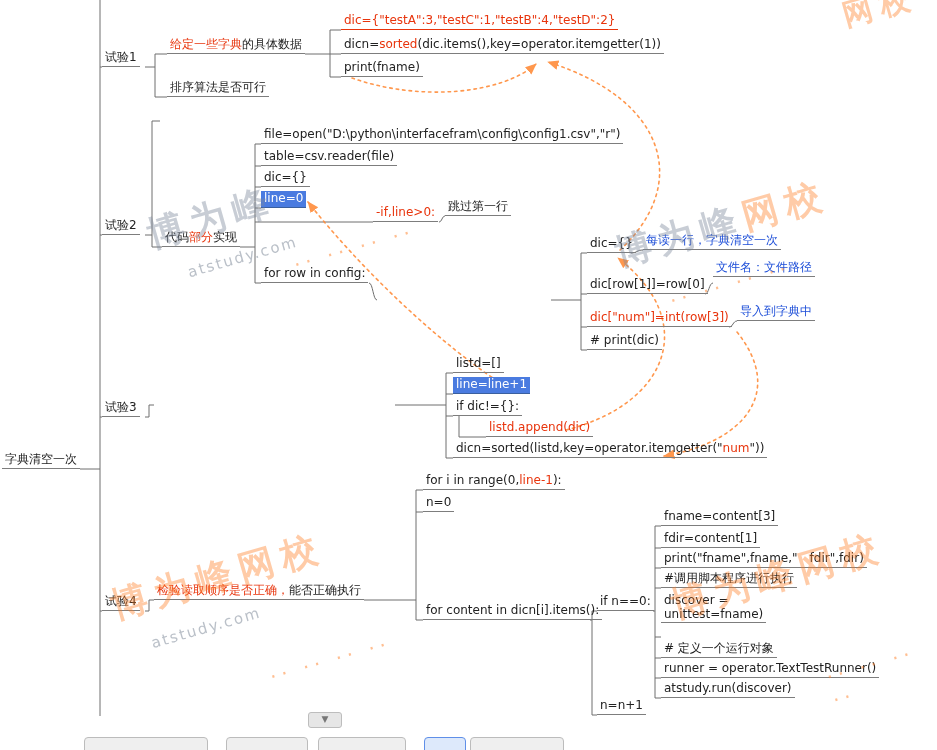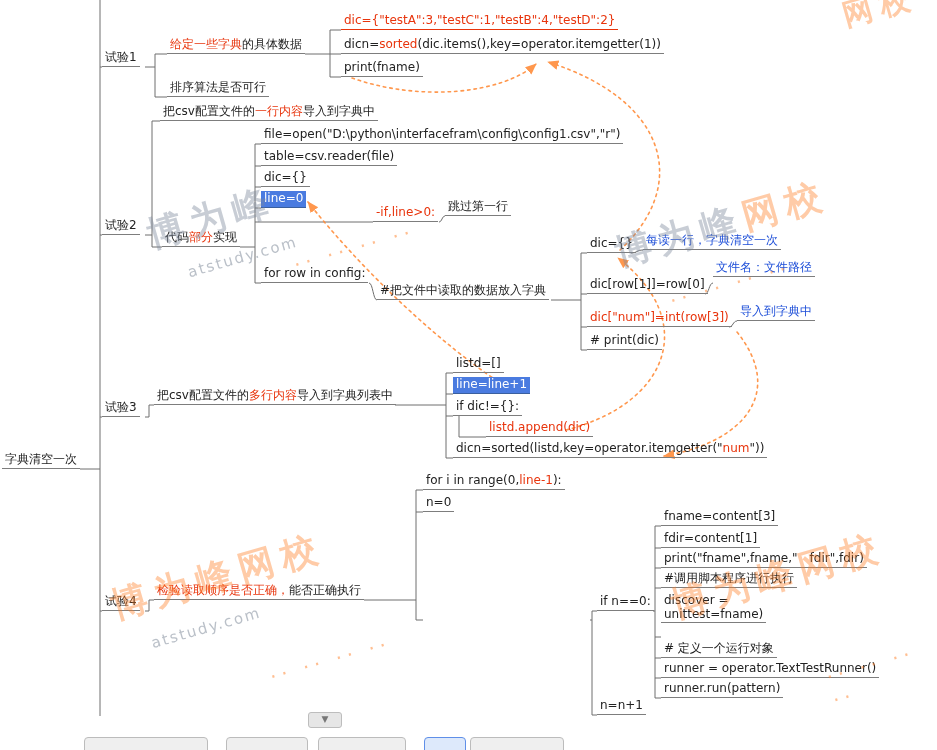--- a/index.html
+++ b/index.html
@@ -81,60 +81,58 @@
   <div class="n" style="left:102px;top:218px">试验2</div>
   <div class="n" style="left:102px;top:400px">试验3</div>
   <div class="n" style="left:102px;top:594px">试验4</div>
 
   <div class="n" style="left:167px;top:37px"><span class="rd">给定一些字典</span><span>的具体数据</span></div>
   <div class="n rd ul-red" style="left:341px;top:13px">dic={"testA":3,"testC":1,"testB":4,"testD":2}</div>
   <div class="n" style="left:341px;top:37px"><span>dicn=</span><span class="rd">sorted</span><span>(dic.items(),key=operator.itemgetter(1))</span></div>
   <div class="n" style="left:341px;top:60px">print(fname)</div>
   <div class="n" style="left:167px;top:80px">排序算法是否可行</div>
 
-  <div class="n" style="left:160px;top:104px"><span>把csv配置文件的</span><span class="rd">一行内容</span><span>导入到字典中</span></div>
   <div class="n" style="left:162px;top:230px"><span>代码</span><span class="rd">部分</span><span>实现</span></div>
   <div class="n" style="left:261px;top:127px">file=open("D:\python\interfacefram\config\config1.csv","r")</div>
   <div class="n" style="left:261px;top:149px">table=csv.reader(file)</div>
   <div class="n" style="left:261px;top:170px">dic={}</div>
   <div class="n hl" style="left:261px;top:191px">line=0</div>
   <div class="n rd" style="left:373px;top:205px">-if,line&gt;0:</div>
   <div class="n" style="left:445px;top:199px">跳过第一行</div>
   <div class="n" style="left:261px;top:266px">for row in config:</div>
-  <div class="n" style="left:377px;top:283px">#把文件中读取的数据放入字典</div>
   <div class="n" style="left:587px;top:236px">dic={}</div>
   <div class="n org" style="left:643px;top:233px">每读一行，字典清空一次</div>
   <div class="n" style="left:587px;top:277px">dic[row[1]]=row[0]</div>
   <div class="n org" style="left:713px;top:260px">文件名：文件路径</div>
   <div class="n rd" style="left:587px;top:310px">dic["num"]=int(row[3])</div>
   <div class="n org" style="left:737px;top:304px">导入到字典中</div>
   <div class="n" style="left:587px;top:333px"># print(dic)</div>
 
-  <div class="n" style="left:154px;top:388px"><span>把csv配置文件的</span><span class="rd">多行内容</span><span>导入到字典列表中</span></div>
   <div class="n" style="left:453px;top:356px">listd=[]</div>
   <div class="n hl" style="left:453px;top:377px">line=line+1</div>
   <div class="n" style="left:453px;top:399px">if dic!={}:</div>
   <div class="n rd" style="left:486px;top:420px">listd.append(dic)</div>
   <div class="n" style="left:154px;top:583px"><span class="rd">检验读取顺序是否正确，</span><span>能否正确执行</span></div>
 
   <div class="n" style="left:453px;top:441px"><span>dicn=sorted(listd,key=operator.itemgetter("</span><span class="rd">num</span><span>"))</span></div>
   <div class="n" style="left:423px;top:473px"><span>for i in range(0,</span><span class="rd">line-1</span><span>):</span></div>
   <div class="n" style="left:423px;top:495px">n=0</div>
+  <div class="n" style="left:423px;top:603px">for content in dicn[i].items():</div>
   <div class="n" style="left:597px;top:594px">if n==0:</div>
   <div class="n" style="left:661px;top:509px">fname=content[3]</div>
   <div class="n" style="left:661px;top:531px">fdir=content[1]</div>
   <div class="n" style="left:661px;top:551px">print("fname",fname,"　fdir",fdir)</div>
   <div class="n" style="left:661px;top:571px">#调用脚本程序进行执行</div>
   <div class="n ml" style="left:661px;top:593px">
     <div>discover =</div>
     <div>unittest=fname)</div>
   </div>
   <div class="n" style="left:661px;top:641px"># 定义一个运行对象</div>
   <div class="n" style="left:661px;top:661px">runner = operator.TextTestRunner()</div>
-  <div class="n" style="left:661px;top:681px">runner.run(pattern)</div>
+  <div class="n" style="left:661px;top:681px">atstudy.run(discover)</div>
   <div class="n" style="left:597px;top:698px">n=n+1</div>
 
   <div class="wm" style="left:150px;top:192px">
     <span class="big gray">博为峰</span>
     <div class="site">atstudy.com</div>
   </div>
   <div class="wmdots" style="left:292px;top:236px">·· ·· ·· ··</div>
 
   <div class="wm" style="left:612px;top:200px">
     <span class="big gray">博为峰</span><span class="big orange">网校</span>

